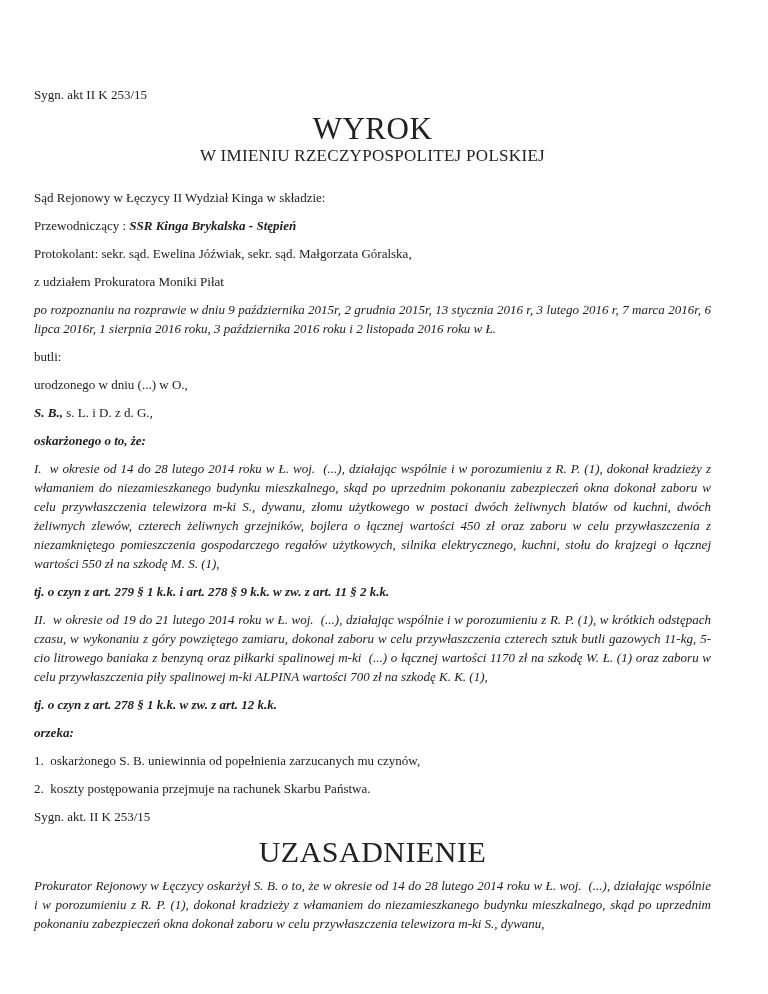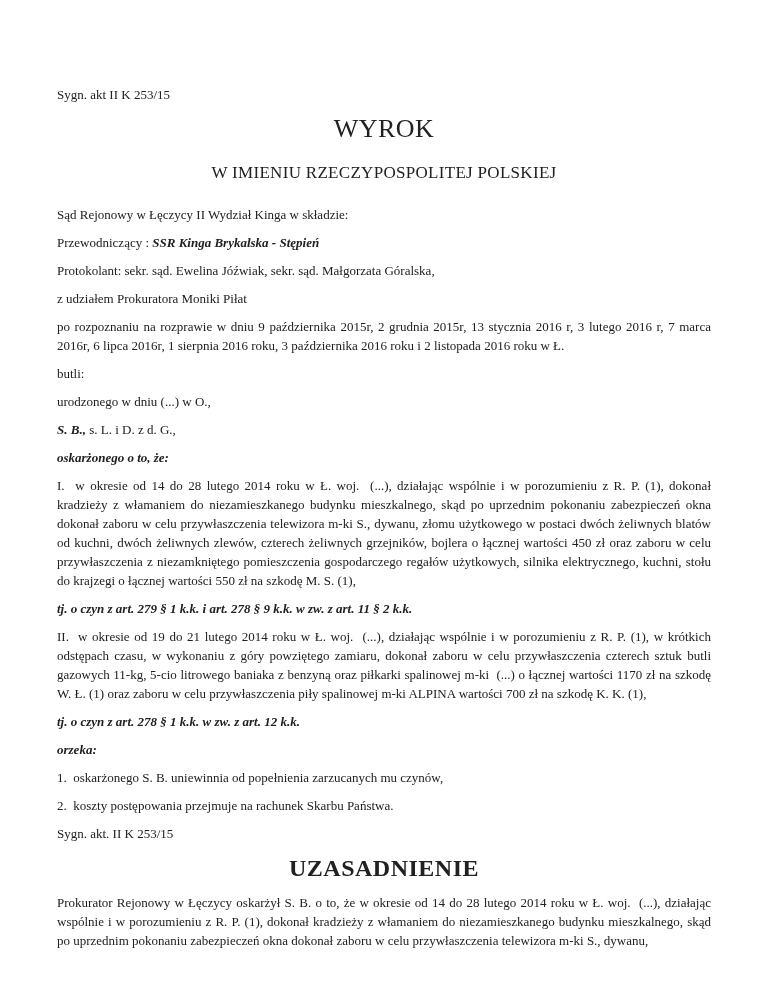--- a/index.html
+++ b/index.html
@@ -8,57 +8,58 @@
     background: #ffffff;
   }
   body {
     width: 768px;
     height: 994px;
     overflow: hidden;
     font-family: "Liberation Serif", "DejaVu Serif", serif;
     color: #212121;
   }
   .doc {
-    padding: 85px 57px 0 57px;
+    padding: 85px 57px 0 34px;
     box-sizing: border-box;
     width: 768px;
   }
   .line {
     margin: 0 0 9px 0;
     font-size: 13px;
     line-height: 19px;
     text-align: left;
   }
   .just {
     text-align: justify;
+    font-style: italic;
   }
   .bi {
     font-weight: bold;
     font-style: italic;
   }
   h1.title {
-    font-size: 26px;
+    font-size: 31px;
     line-height: 31px;
     font-weight: 400;
     text-align: center;
-    margin: 3px 0 19px 0;
+    margin: 3px 0 2px 0;
     letter-spacing: 0.5px;
   }
   h2.subtitle {
     font-size: 17px;
     line-height: 20px;
     font-weight: 400;
     text-align: center;
     margin: 0 0 22px 0;
     letter-spacing: 0.3px;
   }
   h1.uzasadnienie {
-    font-size: 24px;
+    font-size: 30px;
     line-height: 33px;
-    font-weight: 700;
+    font-weight: 400;
     text-align: center;
     margin: 1px 0 8px 0;
     letter-spacing: 0.5px;
   }
 </style>
 </head>
 <body>
 
 <main class="doc">
 

